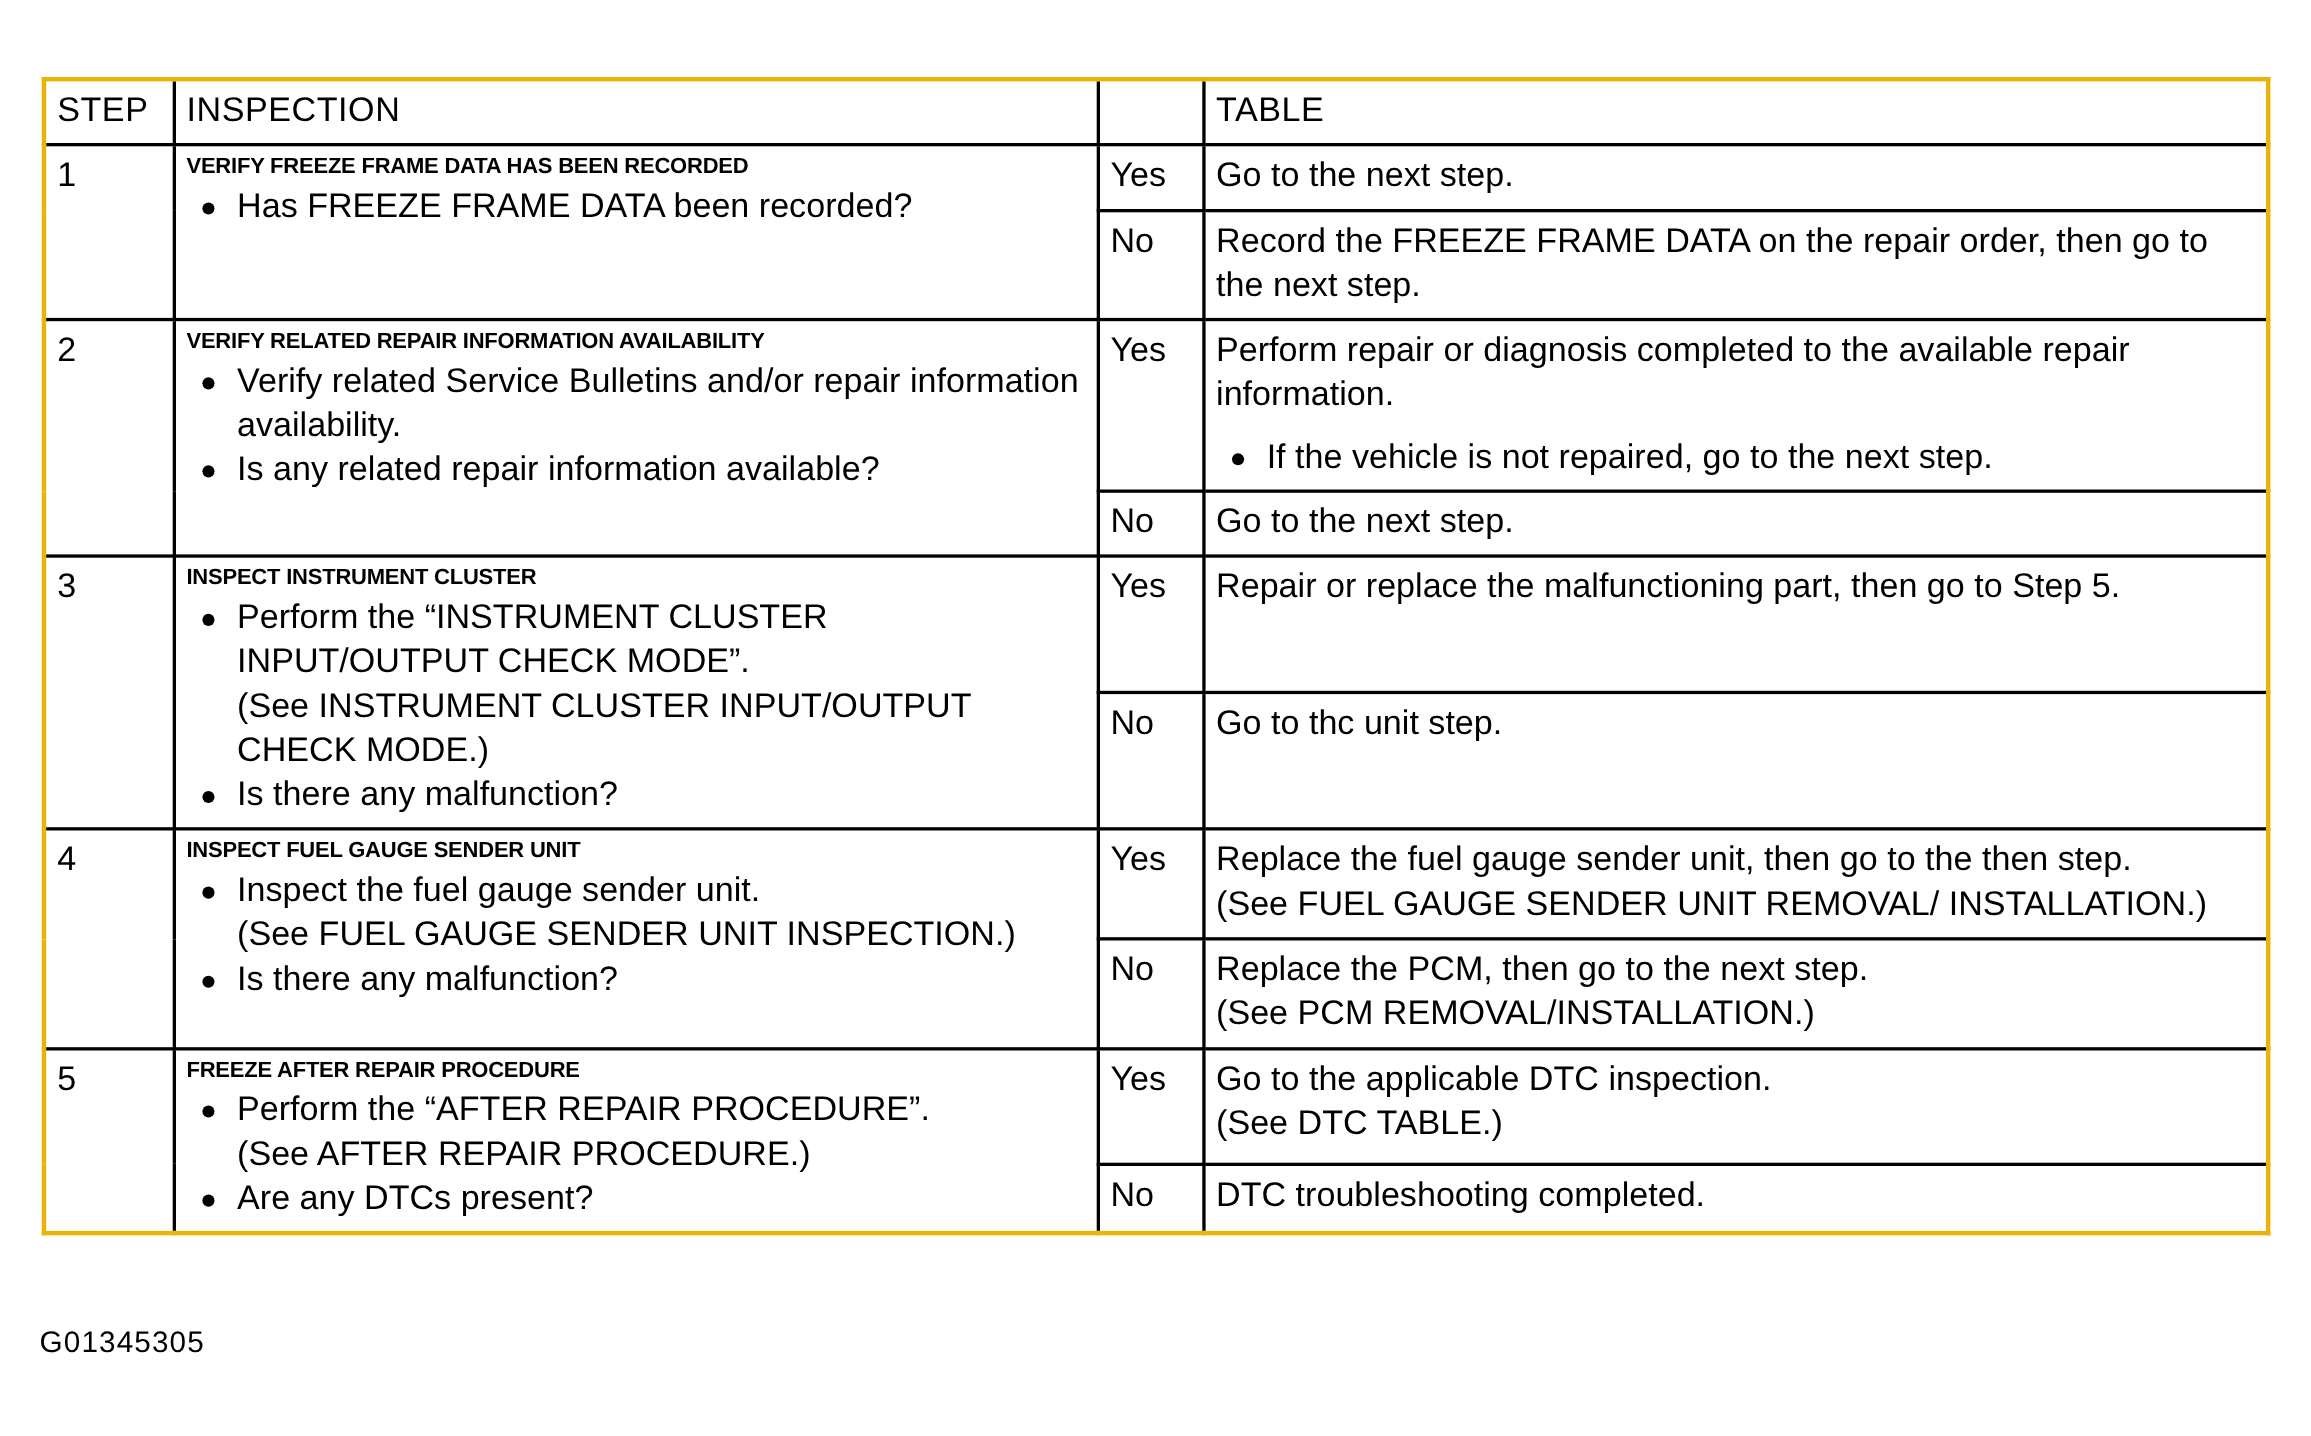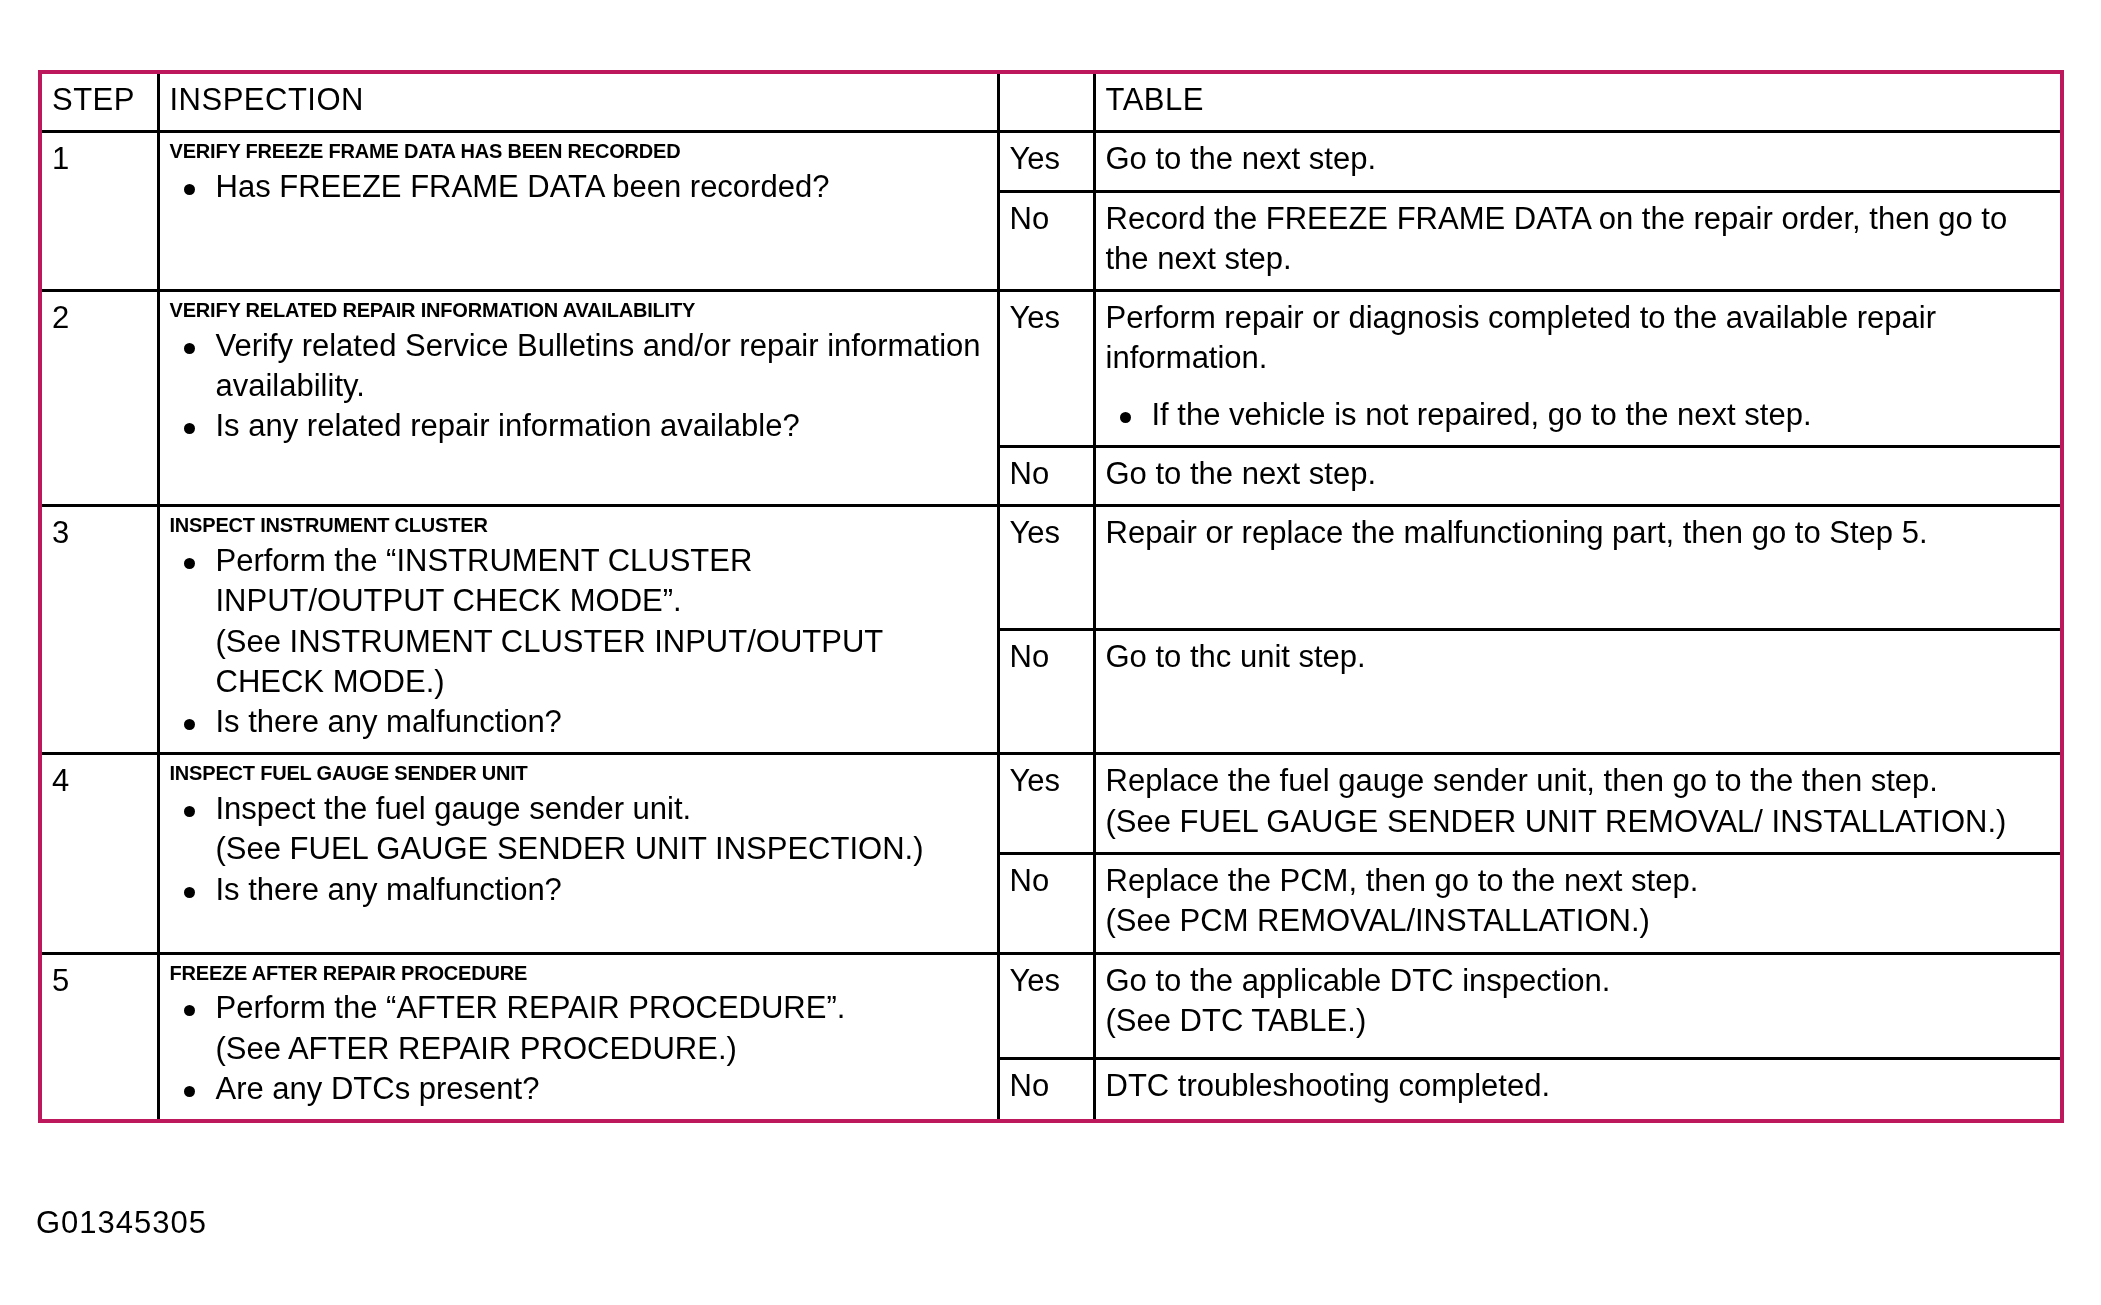--- a/index.html
+++ b/index.html
@@ -27,21 +27,21 @@
     position: absolute;
     left: 38px;
     top: 70px;
     width: 2022px;
   }
 
   table.dtc {
     border-collapse: collapse;
     table-layout: fixed;
     width: 2022px;
-    border: 4px solid #be185d;
+    border: 4px solid #eab308;
     padding-left: 20px;
   }
 
   table.dtc td, table.dtc th {
     border: 3px solid #000;
     vertical-align: top;
     padding: 6px 10px 10px 10px;
     font-size: 31px;
     line-height: 1.30;
     font-weight: normal;
@@ -114,21 +114,21 @@
   .act-line { display: block; line-height: 1.30; }
 
   ul.bullets.inner {
     margin-top: 16px;
   }
 
   .footer-code {
     position: absolute;
     left: 36px;
     top: 1205px;
-    font-size: 31px;
+    font-size: 27px;
     letter-spacing: 1px;
     font-family: "Liberation Sans", sans-serif;
   }
 </style>
 </head>
 <body>
 
 <div class="page">
 
   <div class="table-wrap">

